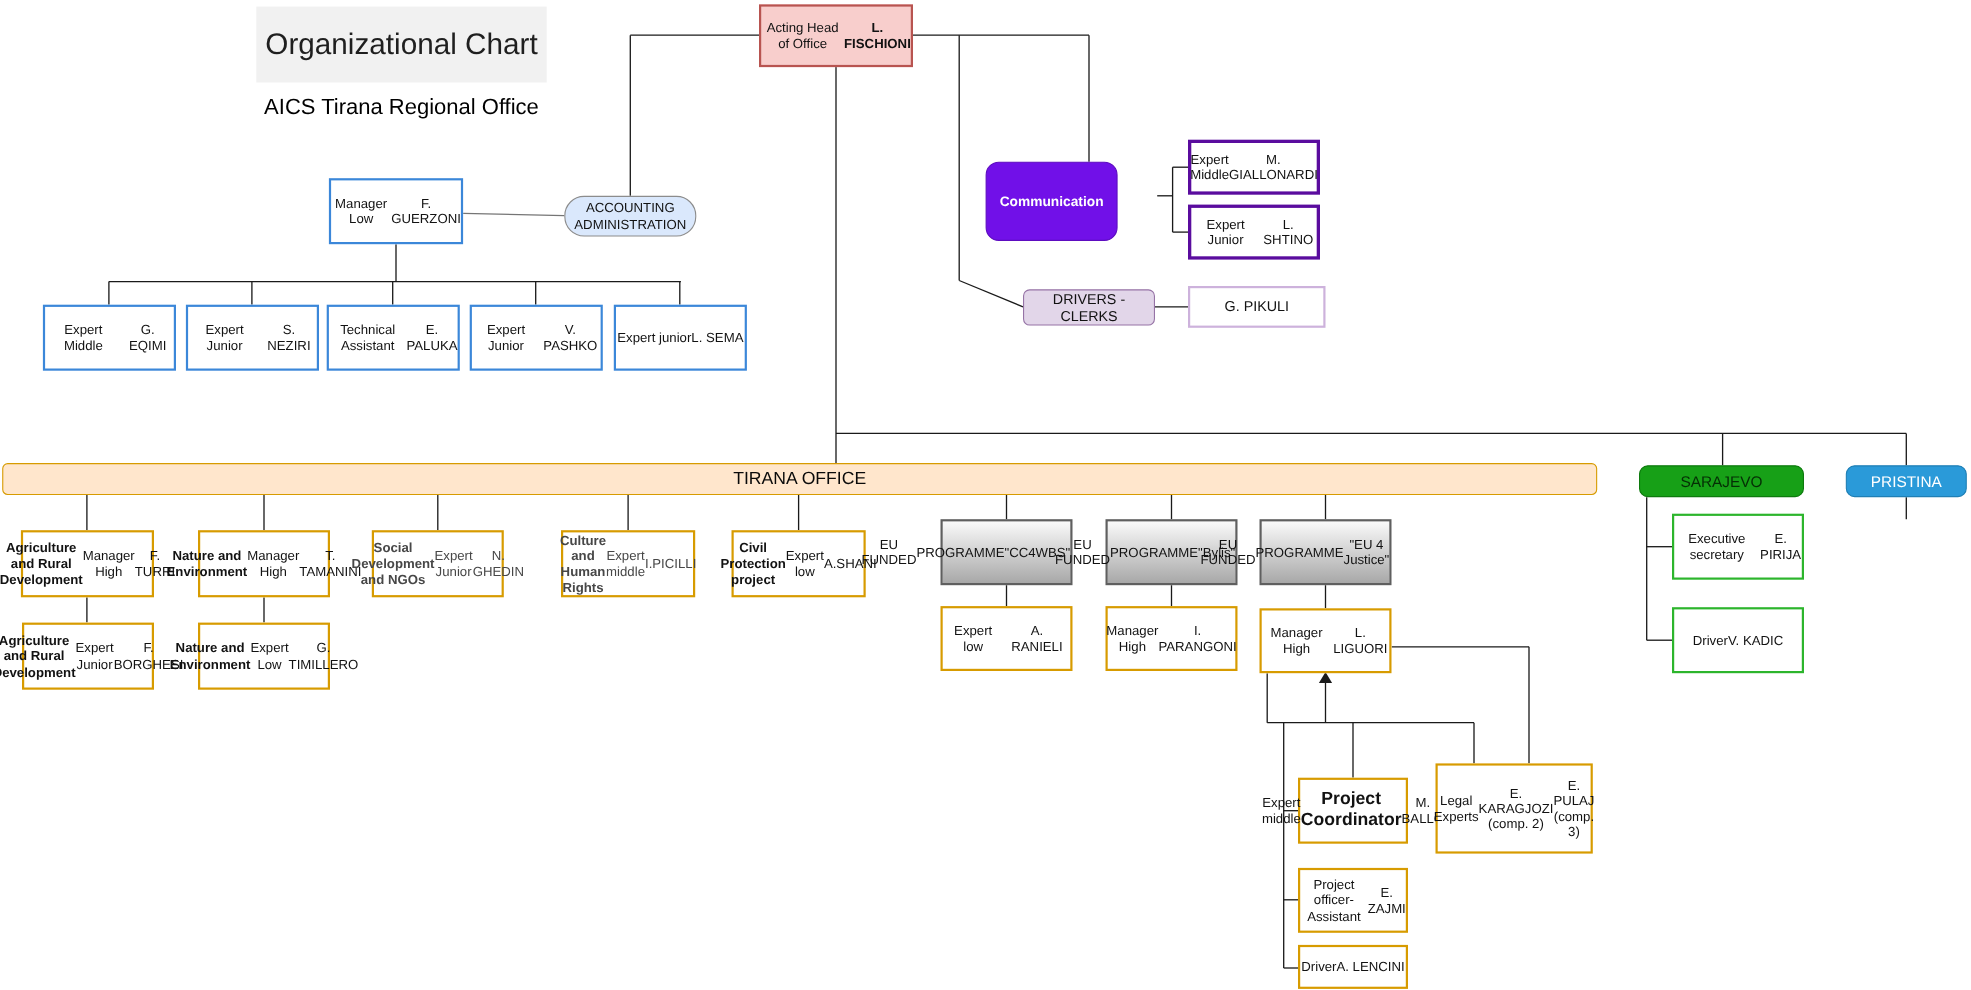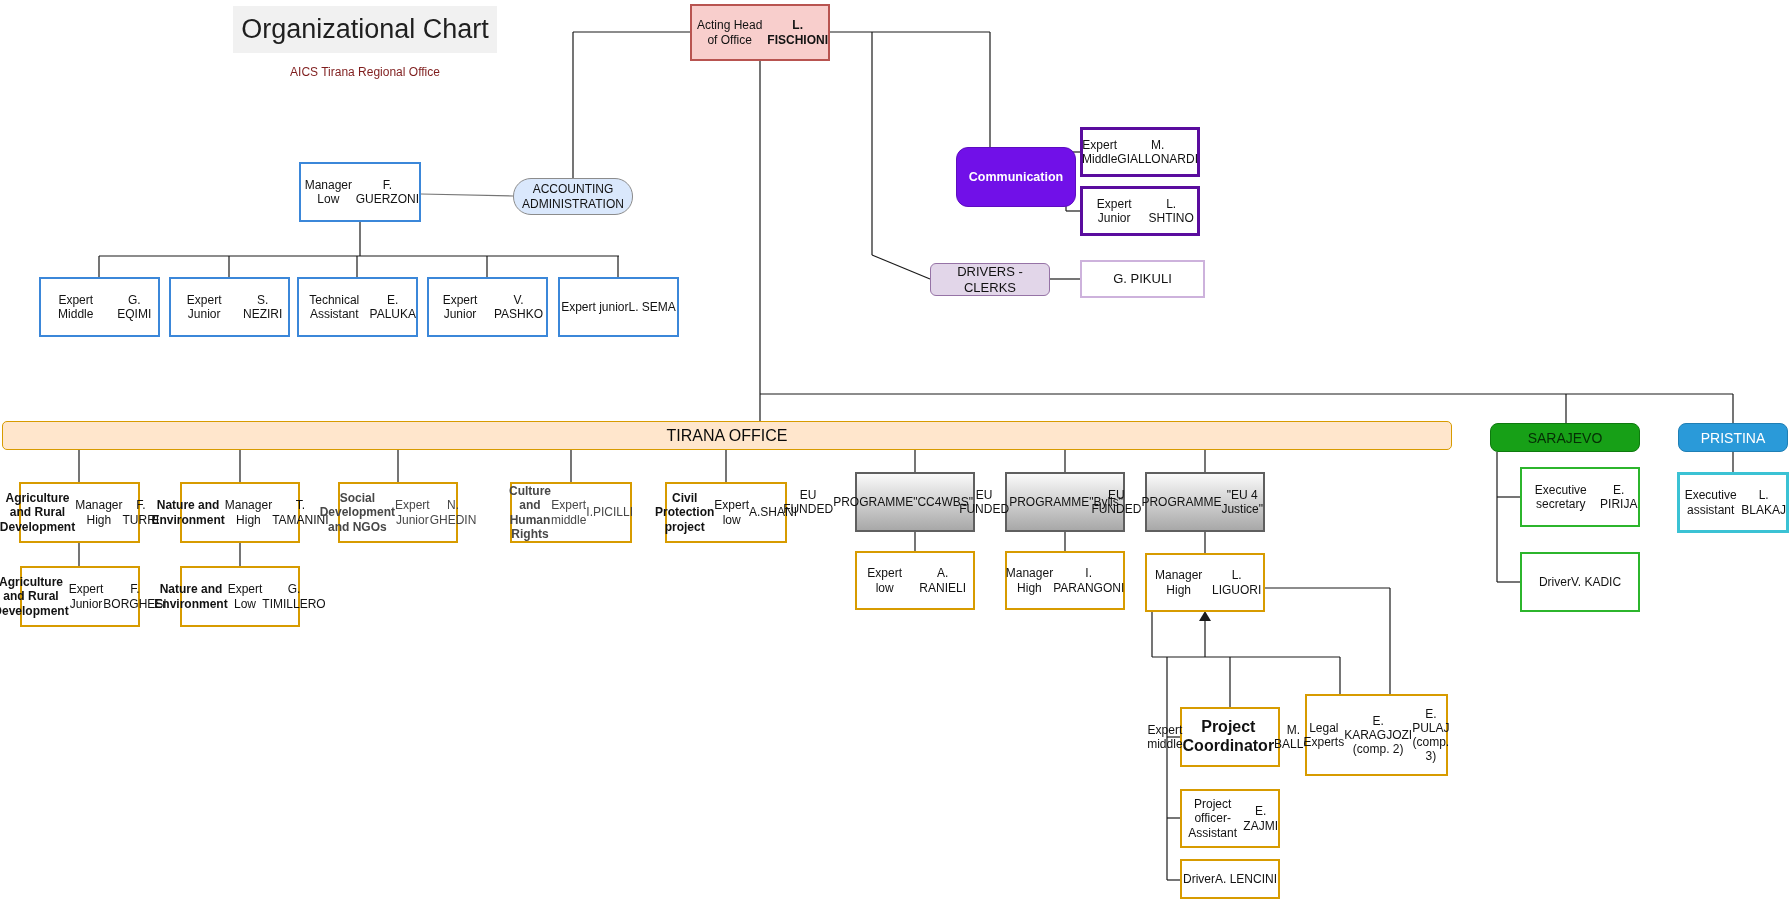--- a/index.html
+++ b/index.html
@@ -1,21 +1,21 @@
 <!DOCTYPE html>
 <html><head>
 <meta charset="utf-8">
 <style>
   html,body{margin:0;padding:0;background:#fff;}
   .canvas{position:relative;width:1792px;height:900px;background:#ffffff;
     font-family:"Liberation Sans",sans-serif;overflow:hidden;}
   .edges{position:absolute;left:0;top:0;z-index:1;}
   .hdr{position:absolute;left:180px;top:6px;width:370px;text-align:center;z-index:2;}
-  .hdr .t{display:inline-block;font-size:27px;font-weight:500;color:#1f1f1f;background:#f1f1f1;padding:8px 8px;}
-  .hdr .s{margin-top:12px;font-size:12px;color:#7f1d1d;}
+  .hdr .t{display:inline-block;font-size:27px;font-weight:500;color:#1f1f1f;background:#f1f1f1;padding:19px 8px;}
+  .hdr .s{margin-top:12px;font-size:20px;color:#000000;}
   .node{position:absolute;z-index:2;display:flex;flex-direction:row;align-items:center;justify-content:center;
     text-align:center;font-size:12px;line-height:1.18;color:#121212;background:#fff;box-sizing:border-box;}
   .b{font-weight:bold;}
   .gray{color:#474747;}
   .small{font-size:16px;}
   .red{background:#f8cecc;border:2px solid #b85450;}
   .blue{border:2px solid #3b87d9;}
   .acct{background:#dae8fc;border:1px solid #8c8c8c;border-radius:18px;}
   .vio{background:#7110e8;border:1px solid #5d0cc0;border-radius:12px;color:#fff;font-weight:bold;font-size:12.5px;}
   .pur{border:3px solid #5a0c9e;}
@@ -138,21 +138,21 @@
   </div>
   <div class="node blue" style="left:427px;top:277px;width:121px;height:60px">
     <div>Expert Junior</div>
     <div>V. PASHKO</div>
   </div>
   <div class="node blue" style="left:558px;top:277px;width:121px;height:60px">
     <div>Expert junior</div>
     <div>L. SEMA</div>
   </div>
 
-  <div class="node vio" style="left:956px;top:147px;width:120px;height:60px">
+  <div class="node vio" style="left:896px;top:147px;width:120px;height:72px">
     <div>Communication</div>
   </div>
   <div class="node pur" style="left:1080px;top:127px;width:120px;height:50px">
     <div>Expert Middle</div>
     <div>M. GIALLONARDI</div>
   </div>
   <div class="node pur" style="left:1080px;top:186px;width:120px;height:50px">
     <div>Expert Junior</div>
     <div>L. SHTINO</div>
   </div>
@@ -261,18 +261,14 @@
     <div>E. PIRIJA</div>
   </div>
   <div class="node green" style="left:1520px;top:552px;width:120px;height:60px">
     <div>Driver</div>
     <div>V. KADIC</div>
   </div>
 
   <div class="banner blueb" style="left:1678px;top:423px;width:110px;height:29px">
     <div>PRISTINA</div>
   </div>
-  <div class="node cyan" style="left:1677px;top:472px;width:112px;height:61px">
-    <div>Executive assistant</div>
-    <div>L. BLAKAJ</div>
-  </div>
 
 </div>
 
 </body></html>

